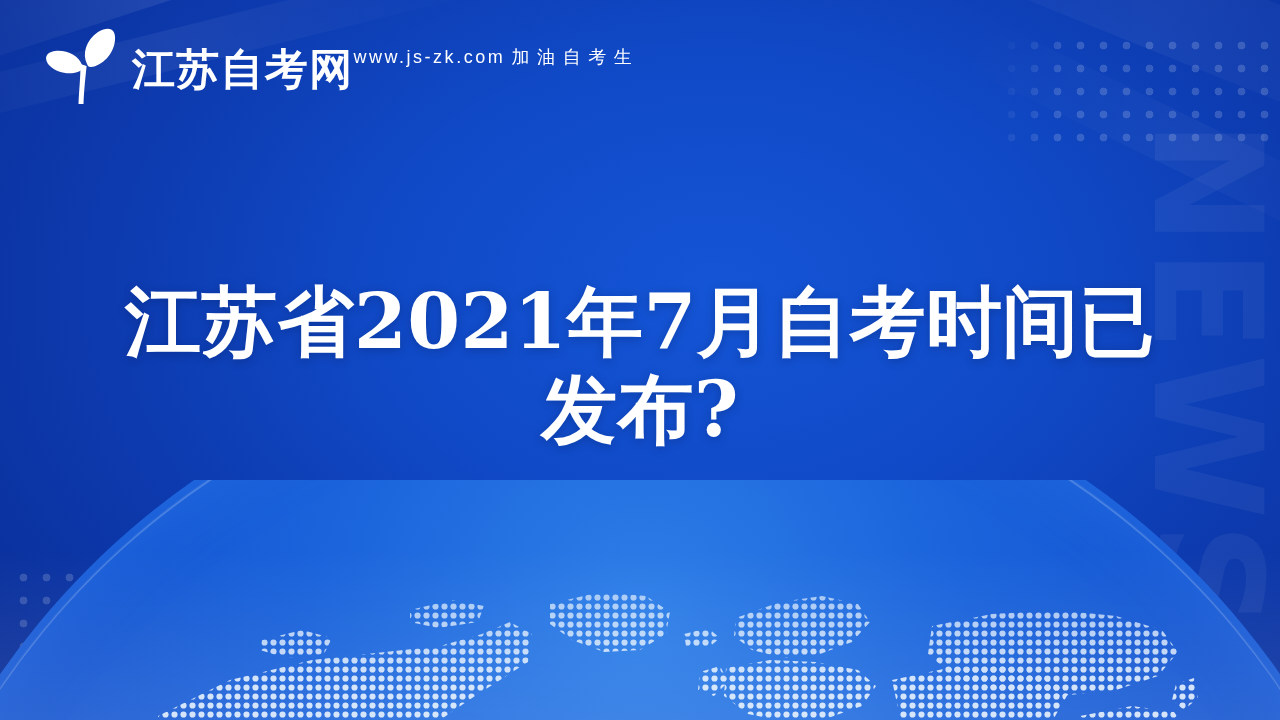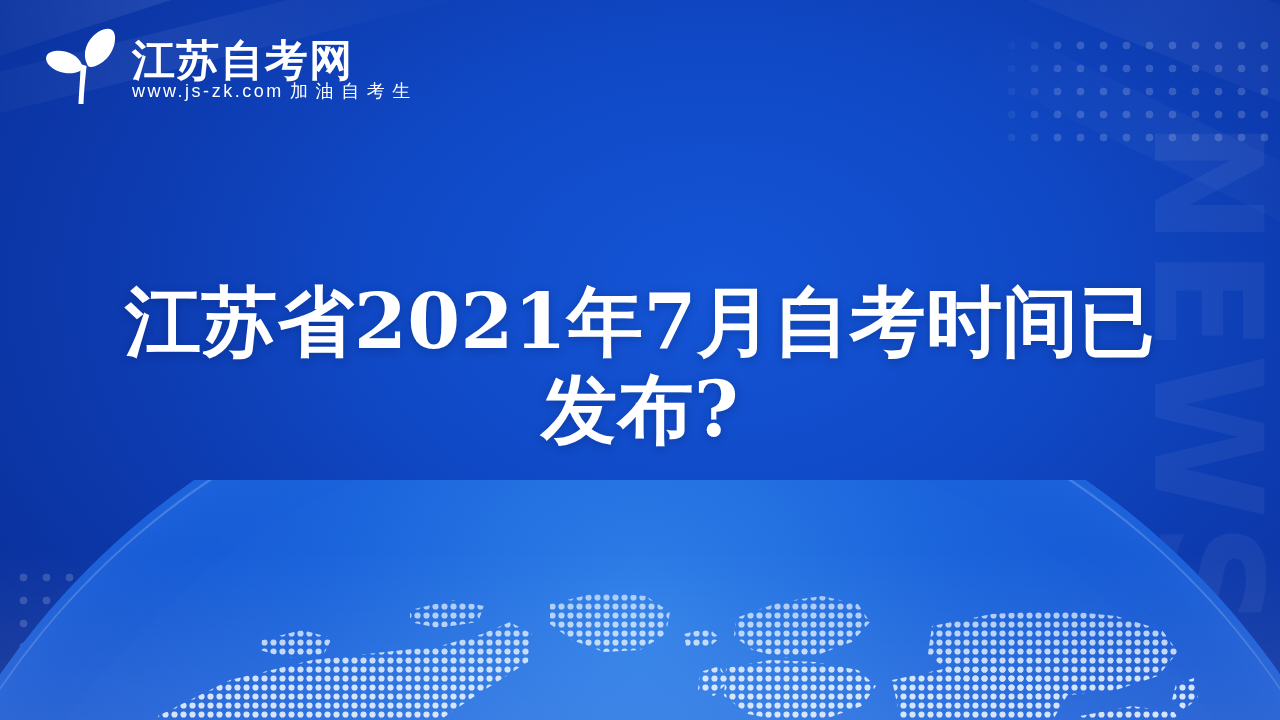--- a/index.html
+++ b/index.html
@@ -118,21 +118,21 @@
 
   
   .header {
     position:absolute;
     left:36px; top:24px;
     display:flex; align-items:center; gap:14px;
     z-index:12;
   }
   .logo-mark { width:82px; height:86px; flex:0 0 auto; }
   .logo-mark svg { width:100%; height:100%; display:block; }
-  .logo-text { display:flex; flex-direction:column; gap:0; padding-top:4px; }
+  .logo-text { display:flex; flex-direction:row; gap:0; padding-top:4px; }
   .brand-name {
     font-family:"DejaVu Sans", sans-serif;
     font-weight:700;
     font-size:43px;
     line-height:1;
     color:#ffffff;
     letter-spacing:0.03em;
   }
   .brand-sub {
     font-family:"Liberation Sans", sans-serif;

